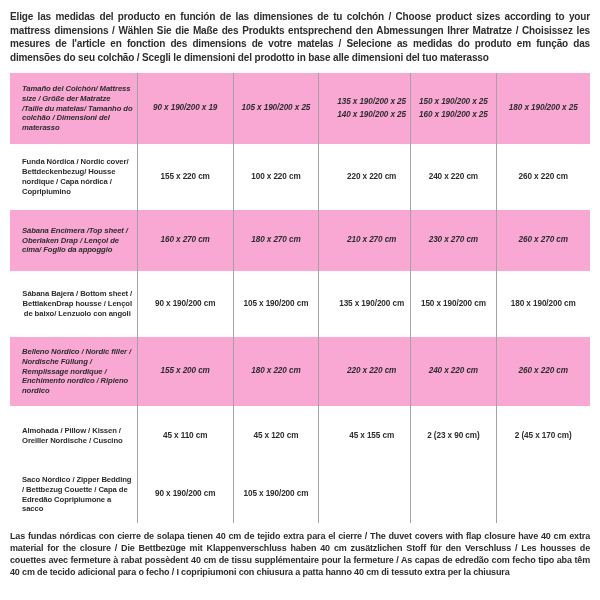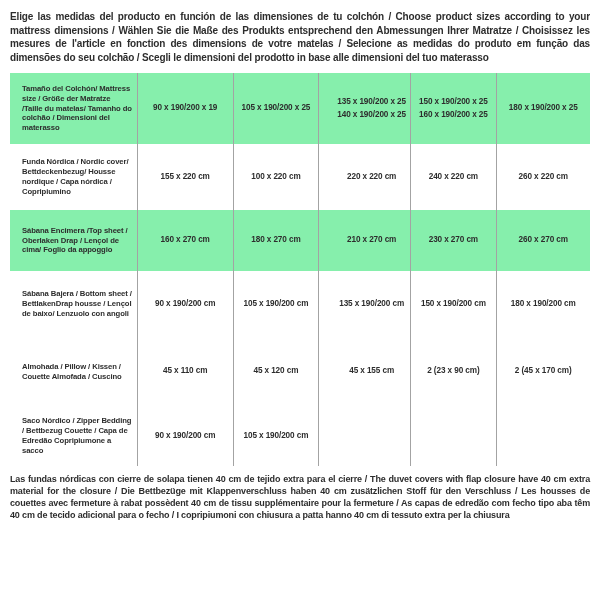--- a/index.html
+++ b/index.html
@@ -19,21 +19,21 @@
     text-align:justify;
     letter-spacing:-0.15px;
     margin-bottom:9px;
   }
   .size-table {
     display:table;
     width:100%;
     border-collapse:collapse;
   }
   .t-row { display:table-row; }
-  .t-row.gray .cell { background:#86efac; }
+  .t-row.gray .cell { background:#f9a8d4;font-style:italic; }
   .cell {
     display:table-cell;
     vertical-align:middle;
     font-weight:bold;
     color:#2d2d2d;
   }
   .label-cell {
     width:21.9%;
     padding:3px 4px 3px 12px;
     font-size:7.7px;
@@ -50,21 +50,21 @@
     letter-spacing:-0.1px;
   }
   .val-cell.c1 { width:16.6%; }
   .val-cell.c2 { width:14.7%; }
   .val-cell.c3 { width:15.9%;padding-left:17px; }
   .val-cell.c4 { width:14.7%; }
   .val-cell.c5 { width:16.2%; }
   .size-table .t-row:nth-child(1) .cell { height:65px; }
   .size-table .t-row:nth-child(2) .cell { height:60px;margin-top:12px; }
   .size-table .t-row:nth-child(3) .cell { height:55px;margin-left:47px; }
-  .size-table .t-row:nth-child(4) .cell { height:60px; }
+  .size-table .t-row:nth-child(4) .cell { height:60px;text-align:center; }
   .size-table .t-row:nth-child(5) .cell { height:63px; }
   .size-table .t-row:nth-child(6) .cell { height:54px; }
   .size-table .t-row:nth-child(7) .cell { height:51px; }
   .size-table .t-row:nth-child(8) .cell { height:55px; }
   .footer {
     font-size:9px;
     font-weight:bold;
     line-height:1.32;
     text-align:justify;
     letter-spacing:-0.15px;
@@ -105,22 +105,30 @@
       <div class="cell val-cell c5">260 x 270 cm</div>
     </div>
     <div class="t-row">
       <div class="cell label-cell">Sábana Bajera / Bottom sheet / BettlakenDrap housse / Lençol de baixo/ Lenzuolo con angoli</div>
       <div class="cell val-cell c1">90 x 190/200 cm</div>
       <div class="cell val-cell c2">105 x 190/200 cm</div>
       <div class="cell val-cell c3">135 x 190/200 cm</div>
       <div class="cell val-cell c4">150 x 190/200 cm</div>
       <div class="cell val-cell c5">180 x 190/200 cm</div>
     </div>
+    <div class="t-row gray">
+      <div class="cell label-cell">Belleno Nórdico / Nordic filler / Nordische Füllung / Remplissage nordique / Enchimento nordico / Ripieno nordico</div>
+      <div class="cell val-cell c1">155 x 200 cm</div>
+      <div class="cell val-cell c2">180 x 220 cm</div>
+      <div class="cell val-cell c3">220 x 220 cm</div>
+      <div class="cell val-cell c4">240 x 220 cm</div>
+      <div class="cell val-cell c5">260 x 220 cm</div>
+    </div>
     <div class="t-row">
-      <div class="cell label-cell">Almohada  / Pillow / Kissen / Couette Almofada / Cuscino</div>
+      <div class="cell label-cell">Almohada  / Pillow / Kissen / Oreiller Nordische / Cuscino</div>
       <div class="cell val-cell c1">45 x 110 cm</div>
       <div class="cell val-cell c2">45 x 120 cm</div>
       <div class="cell val-cell c3">45 x 155 cm</div>
       <div class="cell val-cell c4">2 (23 x 90 cm)</div>
       <div class="cell val-cell c5">2 (45 x 170 cm)</div>
     </div>
     <div class="t-row">
       <div class="cell label-cell">Saco Nórdico / Zipper Bedding / Bettbezug Couette  / Capa de Edredão Copripiumone a sacco</div>
       <div class="cell val-cell c1">90 x 190/200 cm</div>
       <div class="cell val-cell c2">105 x 190/200 cm</div>

